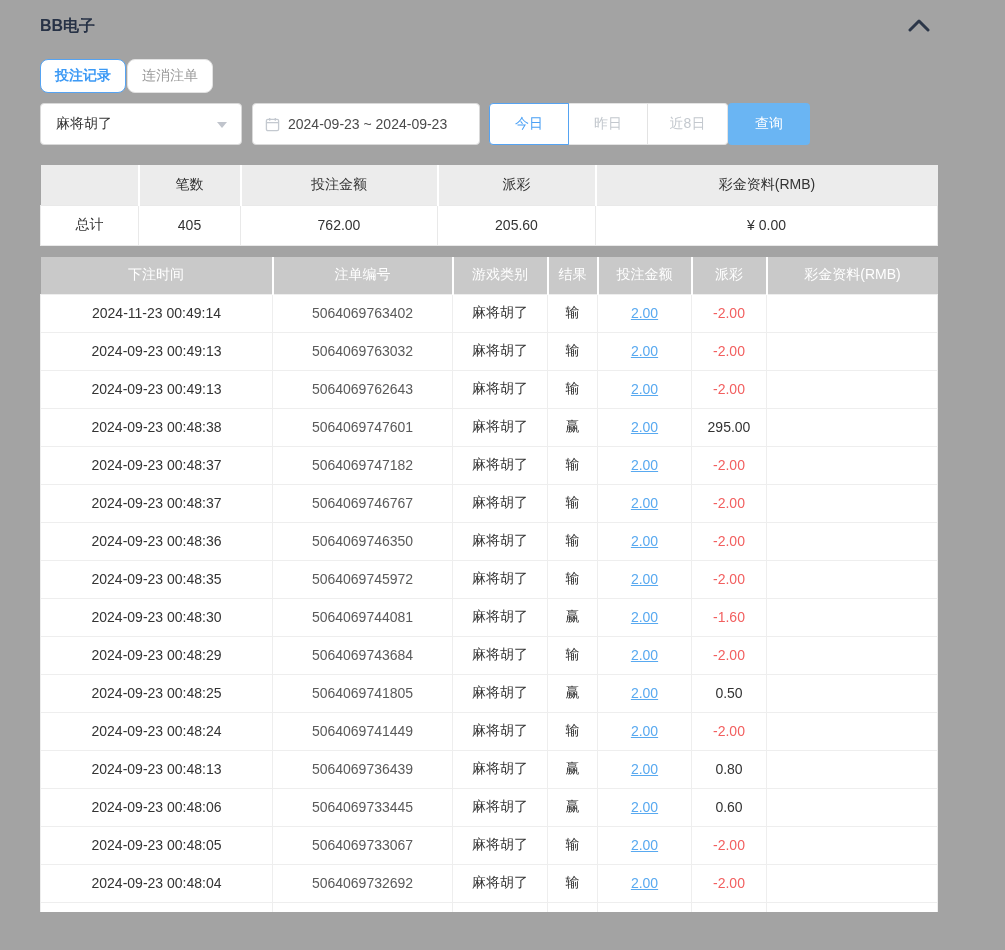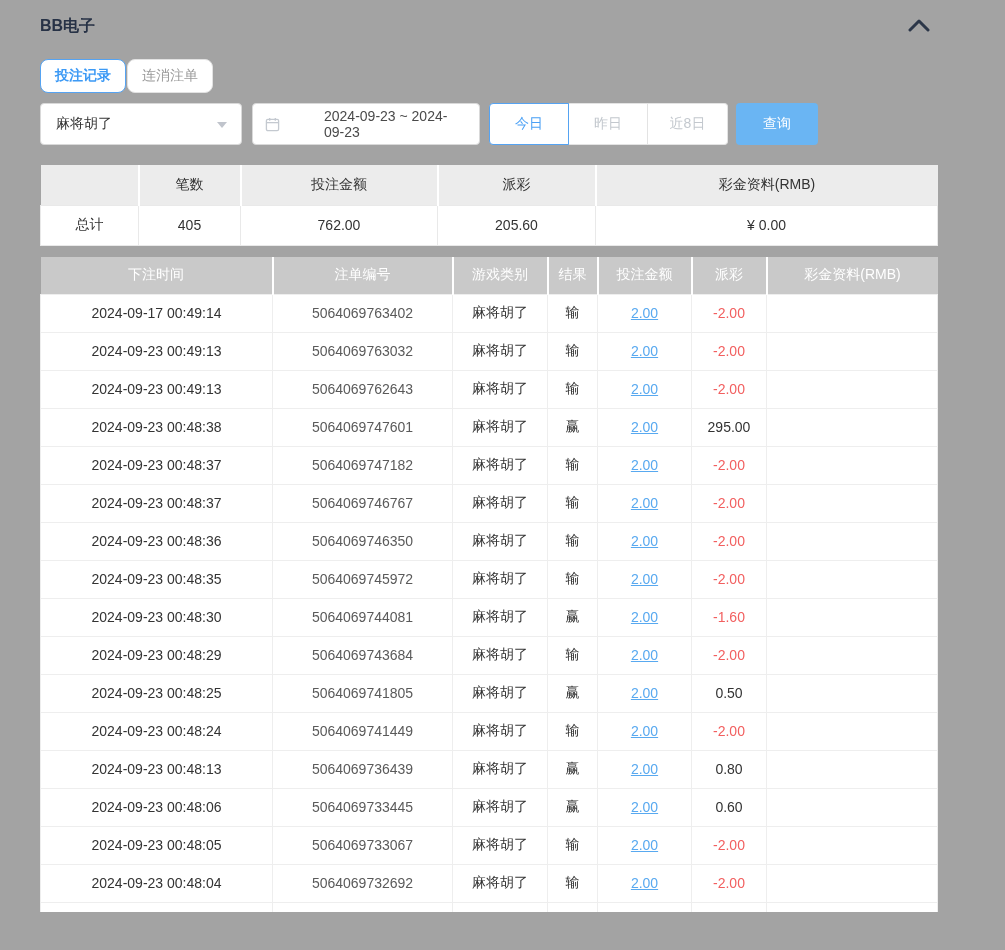--- a/index.html
+++ b/index.html
@@ -11,30 +11,30 @@
   .collapse-btn { position:absolute; left:904px; top:16px; width:30px; height:22px; background:none; border:none; cursor:pointer; }
 
   .tabs { position:absolute; left:40px; top:59px; display:flex; gap:1px; }
   .tab { height:34px; padding:0 14px; font-size:14px; border-radius:8px; background:#fff; cursor:pointer; display:flex; align-items:center; }
   .tab.active { border:1px solid #55a3f2; color:#3d9af5; font-weight:bold; }
   .tab.inactive { border:1px solid #e2e2e2; color:#9a9a9a; }
 
   .filters { position:absolute; left:40px; top:103px; display:flex; align-items:center; height:42px; }
   .game-select { width:202px; height:42px; border:1px solid #d9d9d9; border-radius:4px; display:flex; align-items:center; padding:0 15px; font-size:14px; color:#333; cursor:pointer; background:#fff; position:relative; }
   .caret-down { position:absolute; right:14px; top:18px; width:0; height:0; border-left:5px solid transparent; border-right:5px solid transparent; border-top:6px solid #c0c4cc; }
-  .date-range { width:228px; height:42px; margin-left:10px; border:1px solid #d9d9d9; border-radius:4px; display:flex; align-items:center; padding:0 12px; font-size:14px; color:#4a4a4a; background:#fff; cursor:pointer;gap:36px; }
+  .date-range { width:228px; height:42px; margin-left:10px; border:1px solid #d9d9d9; border-radius:4px; display:flex; align-items:center; padding:0 12px; font-size:14px; color:#4a4a4a; background:#fff; cursor:pointer; }
   .date-range .cal { margin-right:8px; display:flex; }
   .quick-group { display:flex; margin-left:9px; }
   .quick-btn { height:42px; font-size:14px; background:#fff; border:1px solid #e3e3e3; cursor:pointer; }
   .quick-btn.b1 { width:80px; border-radius:4px 0 0 4px;text-align:center; }
   .quick-btn.b2 { width:79px; border-left:none; }
   .quick-btn.b3 { width:80px; border-left:none; border-radius:0 4px 4px 0; }
   .quick-btn.active { border:1px solid #55a3f2; color:#4aa0f5; }
   .quick-btn.idle { color:#c3c8ce; }
-  .search-btn { width:82px; height:42px; margin-left:8px; background:#6ab5f3; color:#fff; font-size:14px; border:none; border-radius:4px; cursor:pointer; }
+  .search-btn { width:82px; height:42px; margin-left:0; background:#6ab5f3; color:#fff; font-size:14px; border:none; border-radius:4px; cursor:pointer; }
 
   table { border-collapse:collapse; table-layout:fixed; }
   .summary-table { position:absolute; left:40px; top:165px; width:897px; font-size:14px; }
   .summary-table th { height:40px; background:#ececec; color:#333; font-weight:normal; text-align:center; border-left:2px solid #fff; }
   .summary-table th:first-child { border-left:none; }
   .summary-table td { height:40px; text-align:center; color:#333; border:1px solid #e9e9e9; background:#fff; }
 
   .records-table { position:absolute; left:40px; top:257px; width:897px; font-size:14px; }
   .records-table th { height:37px; background:#c9c9c9; color:#fff; font-weight:normal; border-left:2px solid #fff; }
   .records-table th:first-child { border-left:none; }
@@ -132,21 +132,21 @@
         <th>注单编号</th>
         <th>游戏类别</th>
         <th>结果</th>
         <th>投注金额</th>
         <th>派彩</th>
         <th>彩金资料(RMB)</th>
       </tr>
     </thead>
     <tbody id="records-body">
         <tr>
-      <td>2024-09-17 00:49:14</td>
+      <td>2024-11-23 00:49:14</td>
       <td class="order">5064069763402</td>
       <td>麻将胡了</td>
       <td>输</td>
       <td><a class="bet-link">2.00</a></td>
       <td><span class="neg">-2.00</span></td>
       <td></td>
     </tr>
         <tr>
       <td>2024-09-23 00:49:13</td>
       <td class="order">5064069763032</td>

